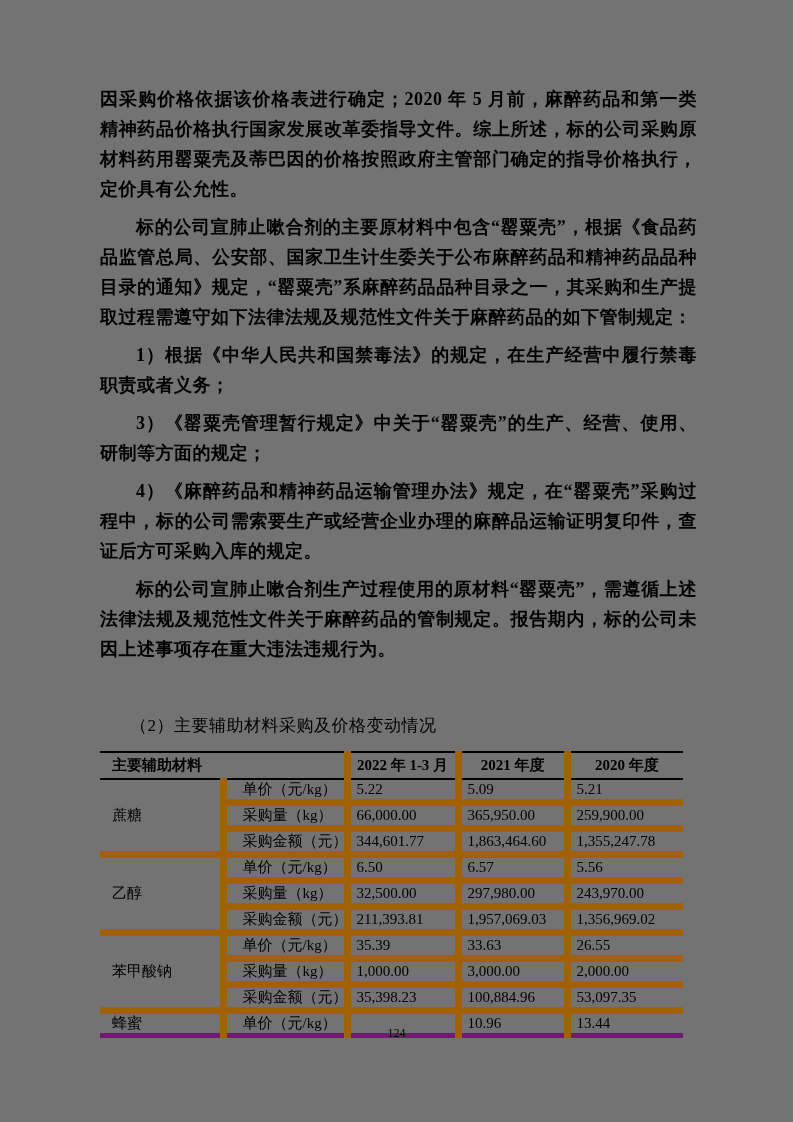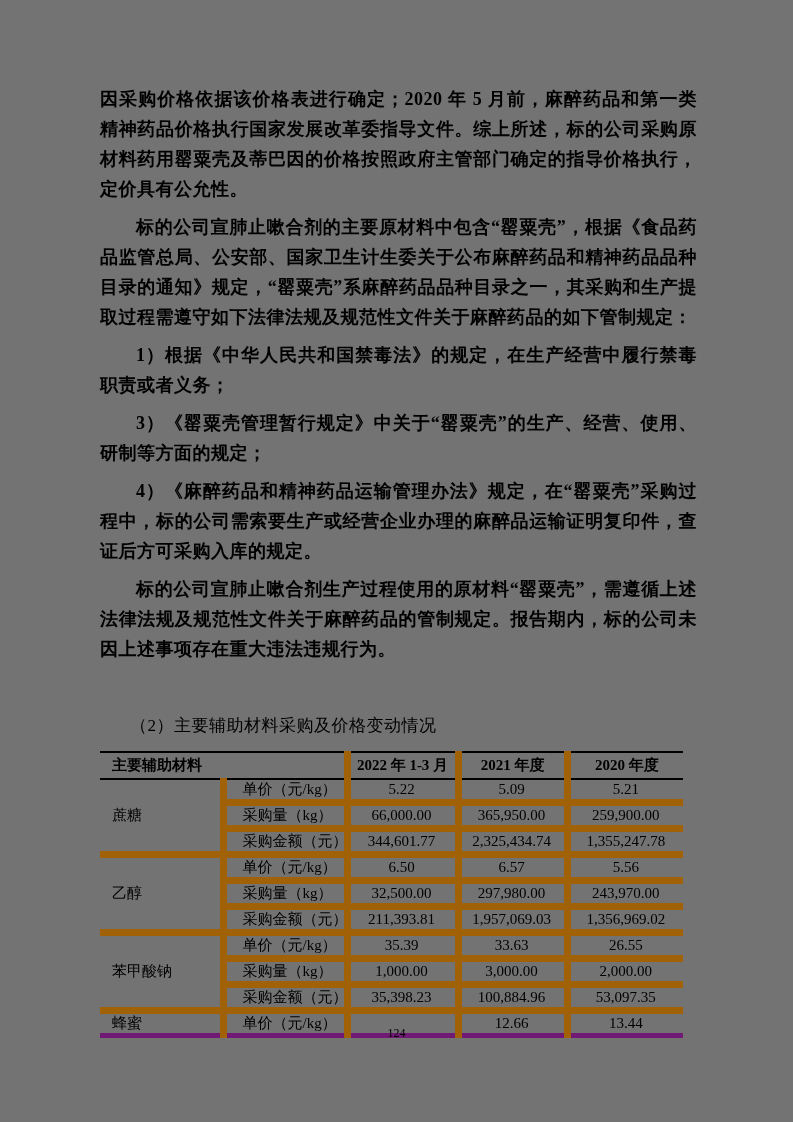--- a/index.html
+++ b/index.html
@@ -82,21 +82,21 @@
     padding-left: 12px;
   }
   table.materials .last-col {
     border-right: none;
   }
   table.materials td.metric {
     text-align: left;
     padding-left: 16px;
   }
   table.materials td.num {
-    text-align: center;
+    text-align: left;
     padding-right: 8px;
   }
   .page-footer {
     position: absolute;
     left: 0;
     top: 1026px;
     width: 793px;
     text-align: center;
     font-size: 12px;
   }
@@ -143,21 +143,21 @@
       </tr>
       <tr>
         <td class="metric">采购量（kg）</td>
         <td class="num">66,000.00</td>
         <td class="num">365,950.00</td>
         <td class="num last-col">259,900.00</td>
       </tr>
       <tr>
         <td class="metric">采购金额（元）</td>
         <td class="num">344,601.77</td>
-        <td class="num">2,325,434.74</td>
+        <td class="num">1,863,464.60</td>
         <td class="num last-col">1,355,247.78</td>
       </tr>
 
       <tr class="group-start">
         <td rowspan="3" class="first-col">乙醇</td>
         <td class="metric">单价（元/kg）</td>
         <td class="num">6.50</td>
         <td class="num">6.57</td>
         <td class="num last-col">5.56</td>
       </tr>
@@ -191,21 +191,21 @@
         <td class="metric">采购金额（元）</td>
         <td class="num">35,398.23</td>
         <td class="num">100,884.96</td>
         <td class="num last-col">53,097.35</td>
       </tr>
 
       <tr class="group-start last-row">
         <td class="first-col">蜂蜜</td>
         <td class="metric">单价（元/kg）</td>
         <td class="num"></td>
-        <td class="num">12.66</td>
+        <td class="num">10.96</td>
         <td class="num last-col">13.44</td>
       </tr>
     </tbody>
   </table>
 
   <div class="page-footer">124</div>
 
 </div>
 
 </body></html>

